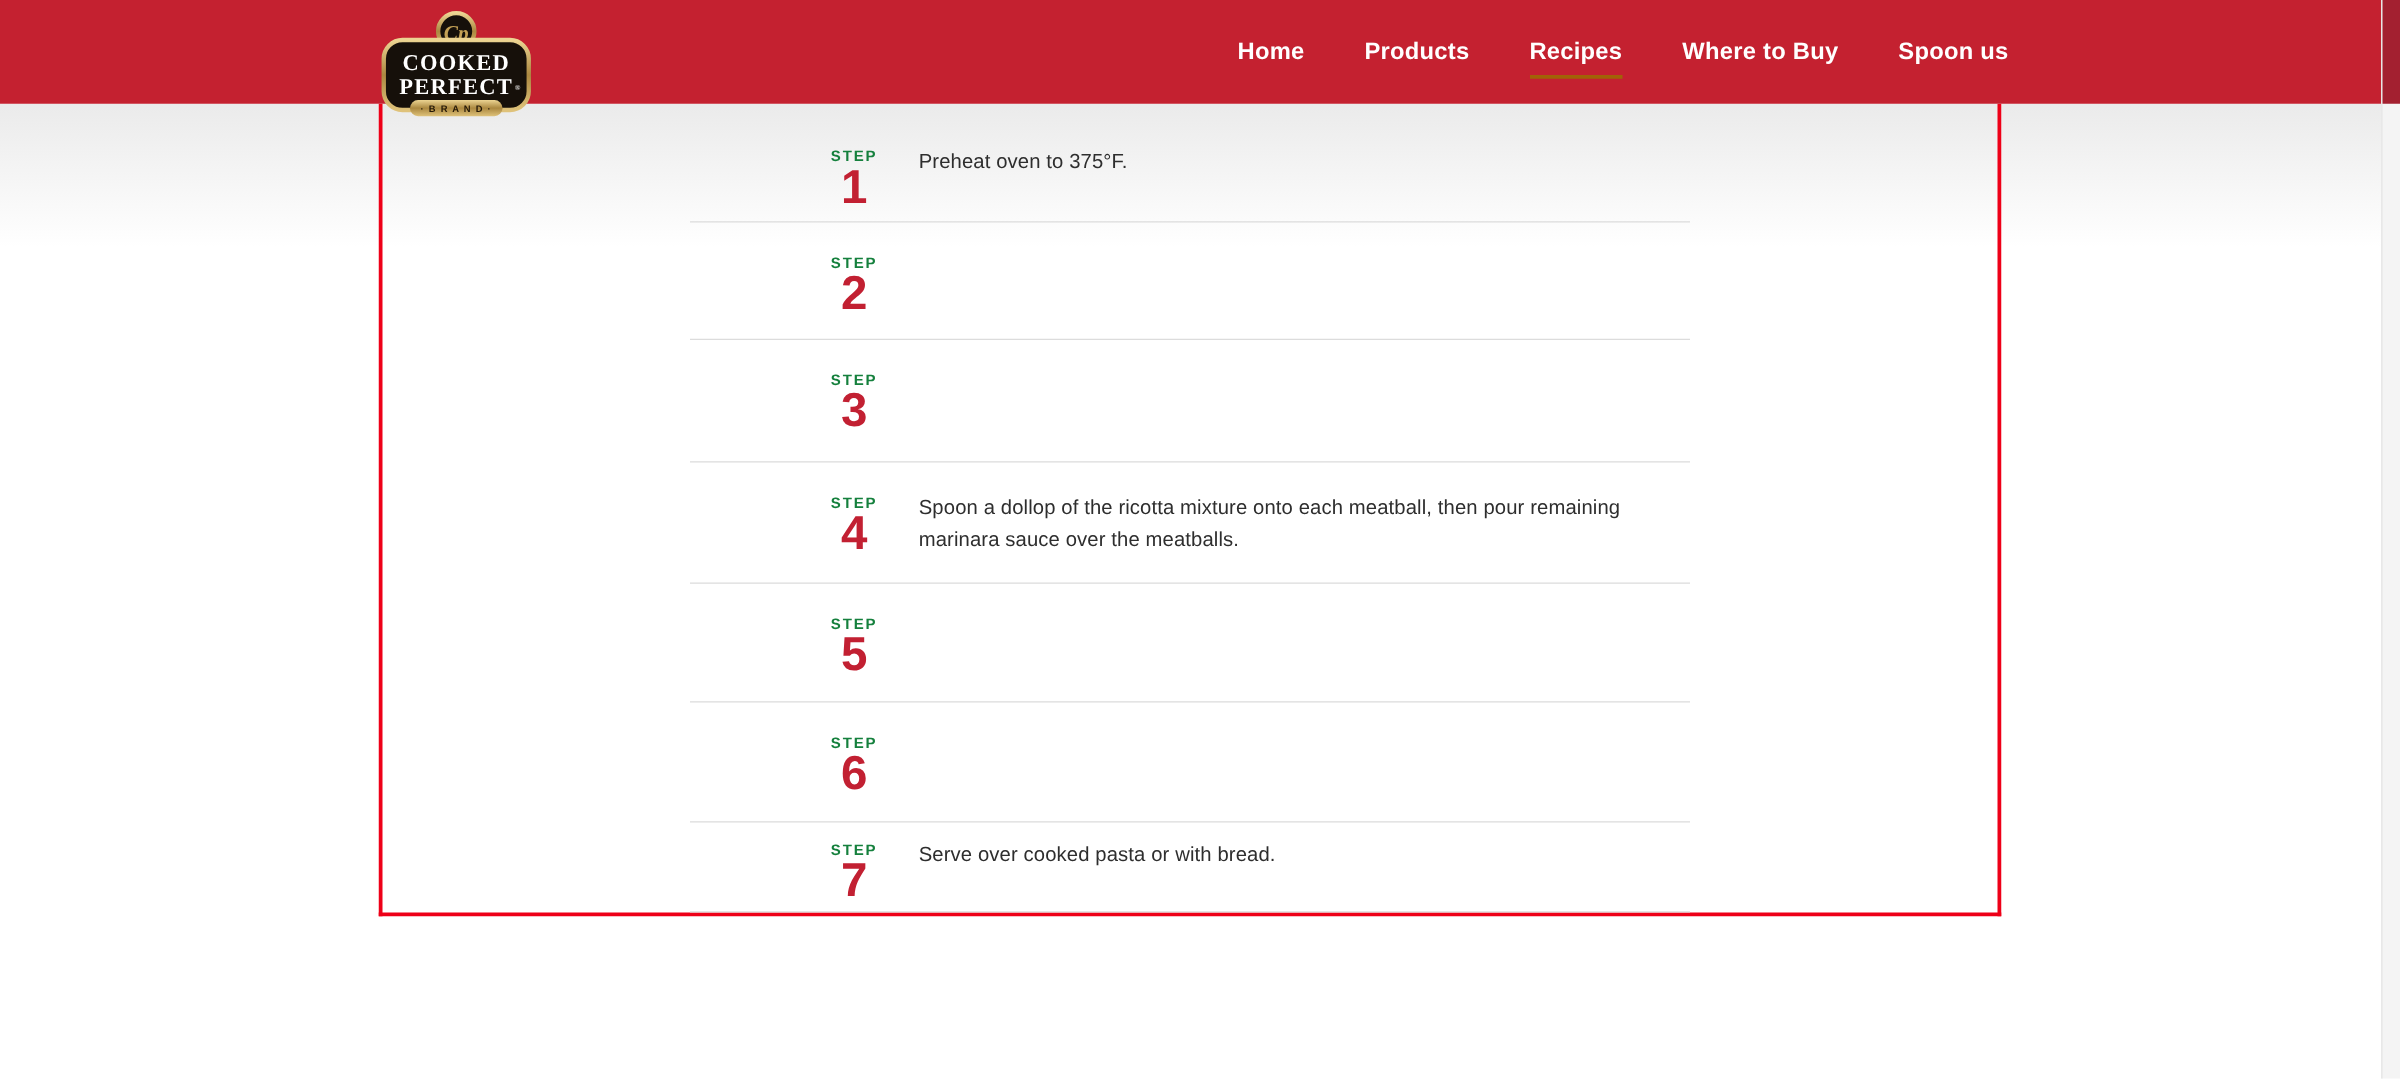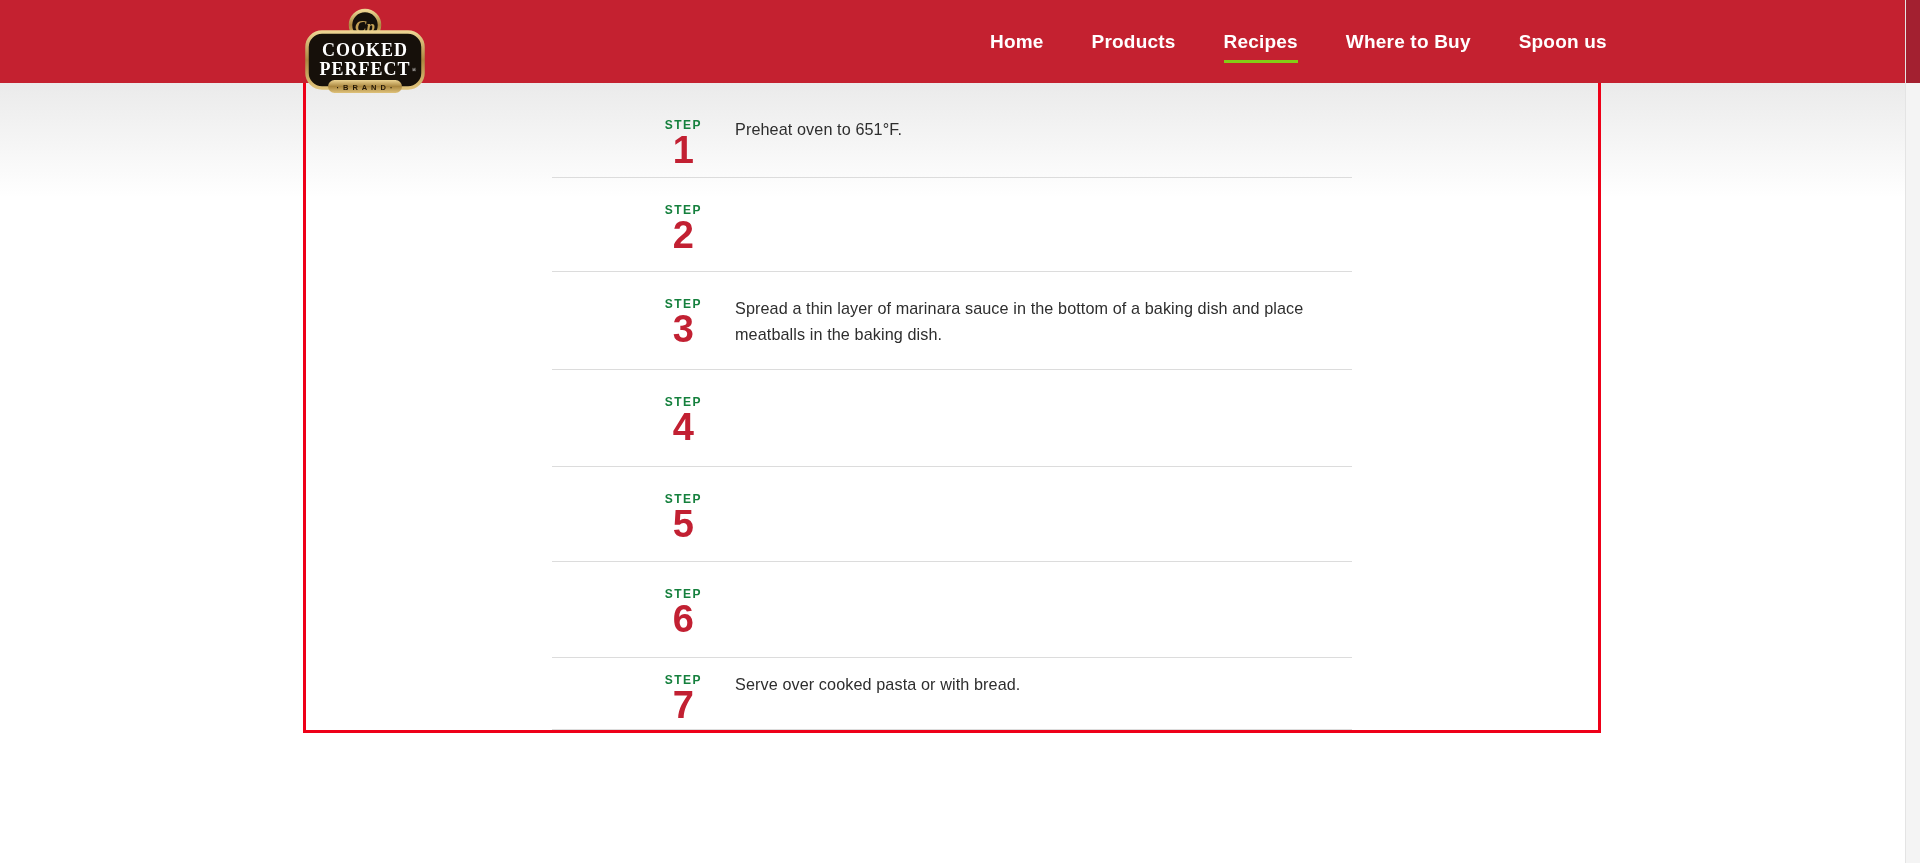--- a/index.html
+++ b/index.html
@@ -21,21 +21,21 @@
   
   .nav{
     position:absolute;left:990px;top:0;height:83px;z-index:6;
     display:flex;align-items:center;gap:48px;
   }
   .nav-item{
     color:#ffffff;font-size:19px;font-weight:bold;line-height:1;
     letter-spacing:0.2px;cursor:pointer;white-space:nowrap;
   }
   .nav-item.active{
-    border-bottom:3px solid #84cc16;padding-bottom:9px;margin-bottom:-12px;
+    border-bottom:3px solid #a16207;padding-bottom:9px;margin-bottom:-12px;
   }
   
   .logo{position:absolute;left:300px;top:8px;z-index:7;cursor:pointer;}
   
   .content-box{
     position:absolute;left:303px;top:83px;width:1298px;height:650px;
     box-sizing:border-box;border:3px solid #ee0018;border-top:none;
     z-index:1;background:transparent;
   }
   .steps{position:absolute;left:246px;top:0;width:800px;}
@@ -102,47 +102,47 @@
 
 <main class="content-box">
   <div class="steps">
       <div class="step-row" style="height: 95px; padding-top: 36px;">
         <div class="badge-col">
           <div class="badge">
             <div class="step-word">STEP</div>
             <div class="step-num">1</div>
           </div>
         </div>
-        <div class="step-text">Preheat oven to 651°F.</div>
+        <div class="step-text">Preheat oven to 375°F.</div>
       </div>
       <div class="step-row" style="height: 94px; padding-top: 26px;">
         <div class="badge-col">
           <div class="badge">
             <div class="step-word">STEP</div>
             <div class="step-num">2</div>
           </div>
         </div>
       </div>
       <div class="step-row" style="height: 98px; padding-top: 26px;">
         <div class="badge-col">
           <div class="badge">
             <div class="step-word">STEP</div>
             <div class="step-num">3</div>
           </div>
         </div>
-        <div class="step-text">Spread a thin layer of marinara sauce in the bottom of a baking dish and place
-meatballs in the baking dish.</div>
       </div>
       <div class="step-row" style="height: 97px; padding-top: 26px;">
         <div class="badge-col">
           <div class="badge">
             <div class="step-word">STEP</div>
             <div class="step-num">4</div>
           </div>
         </div>
+        <div class="step-text">Spoon a dollop of the ricotta mixture onto each meatball, then pour remaining
+marinara sauce over the meatballs.</div>
       </div>
       <div class="step-row" style="height: 95px; padding-top: 26px;">
         <div class="badge-col">
           <div class="badge">
             <div class="step-word">STEP</div>
             <div class="step-num">5</div>
           </div>
         </div>
       </div>
       <div class="step-row" style="height: 96px; padding-top: 26px;">

